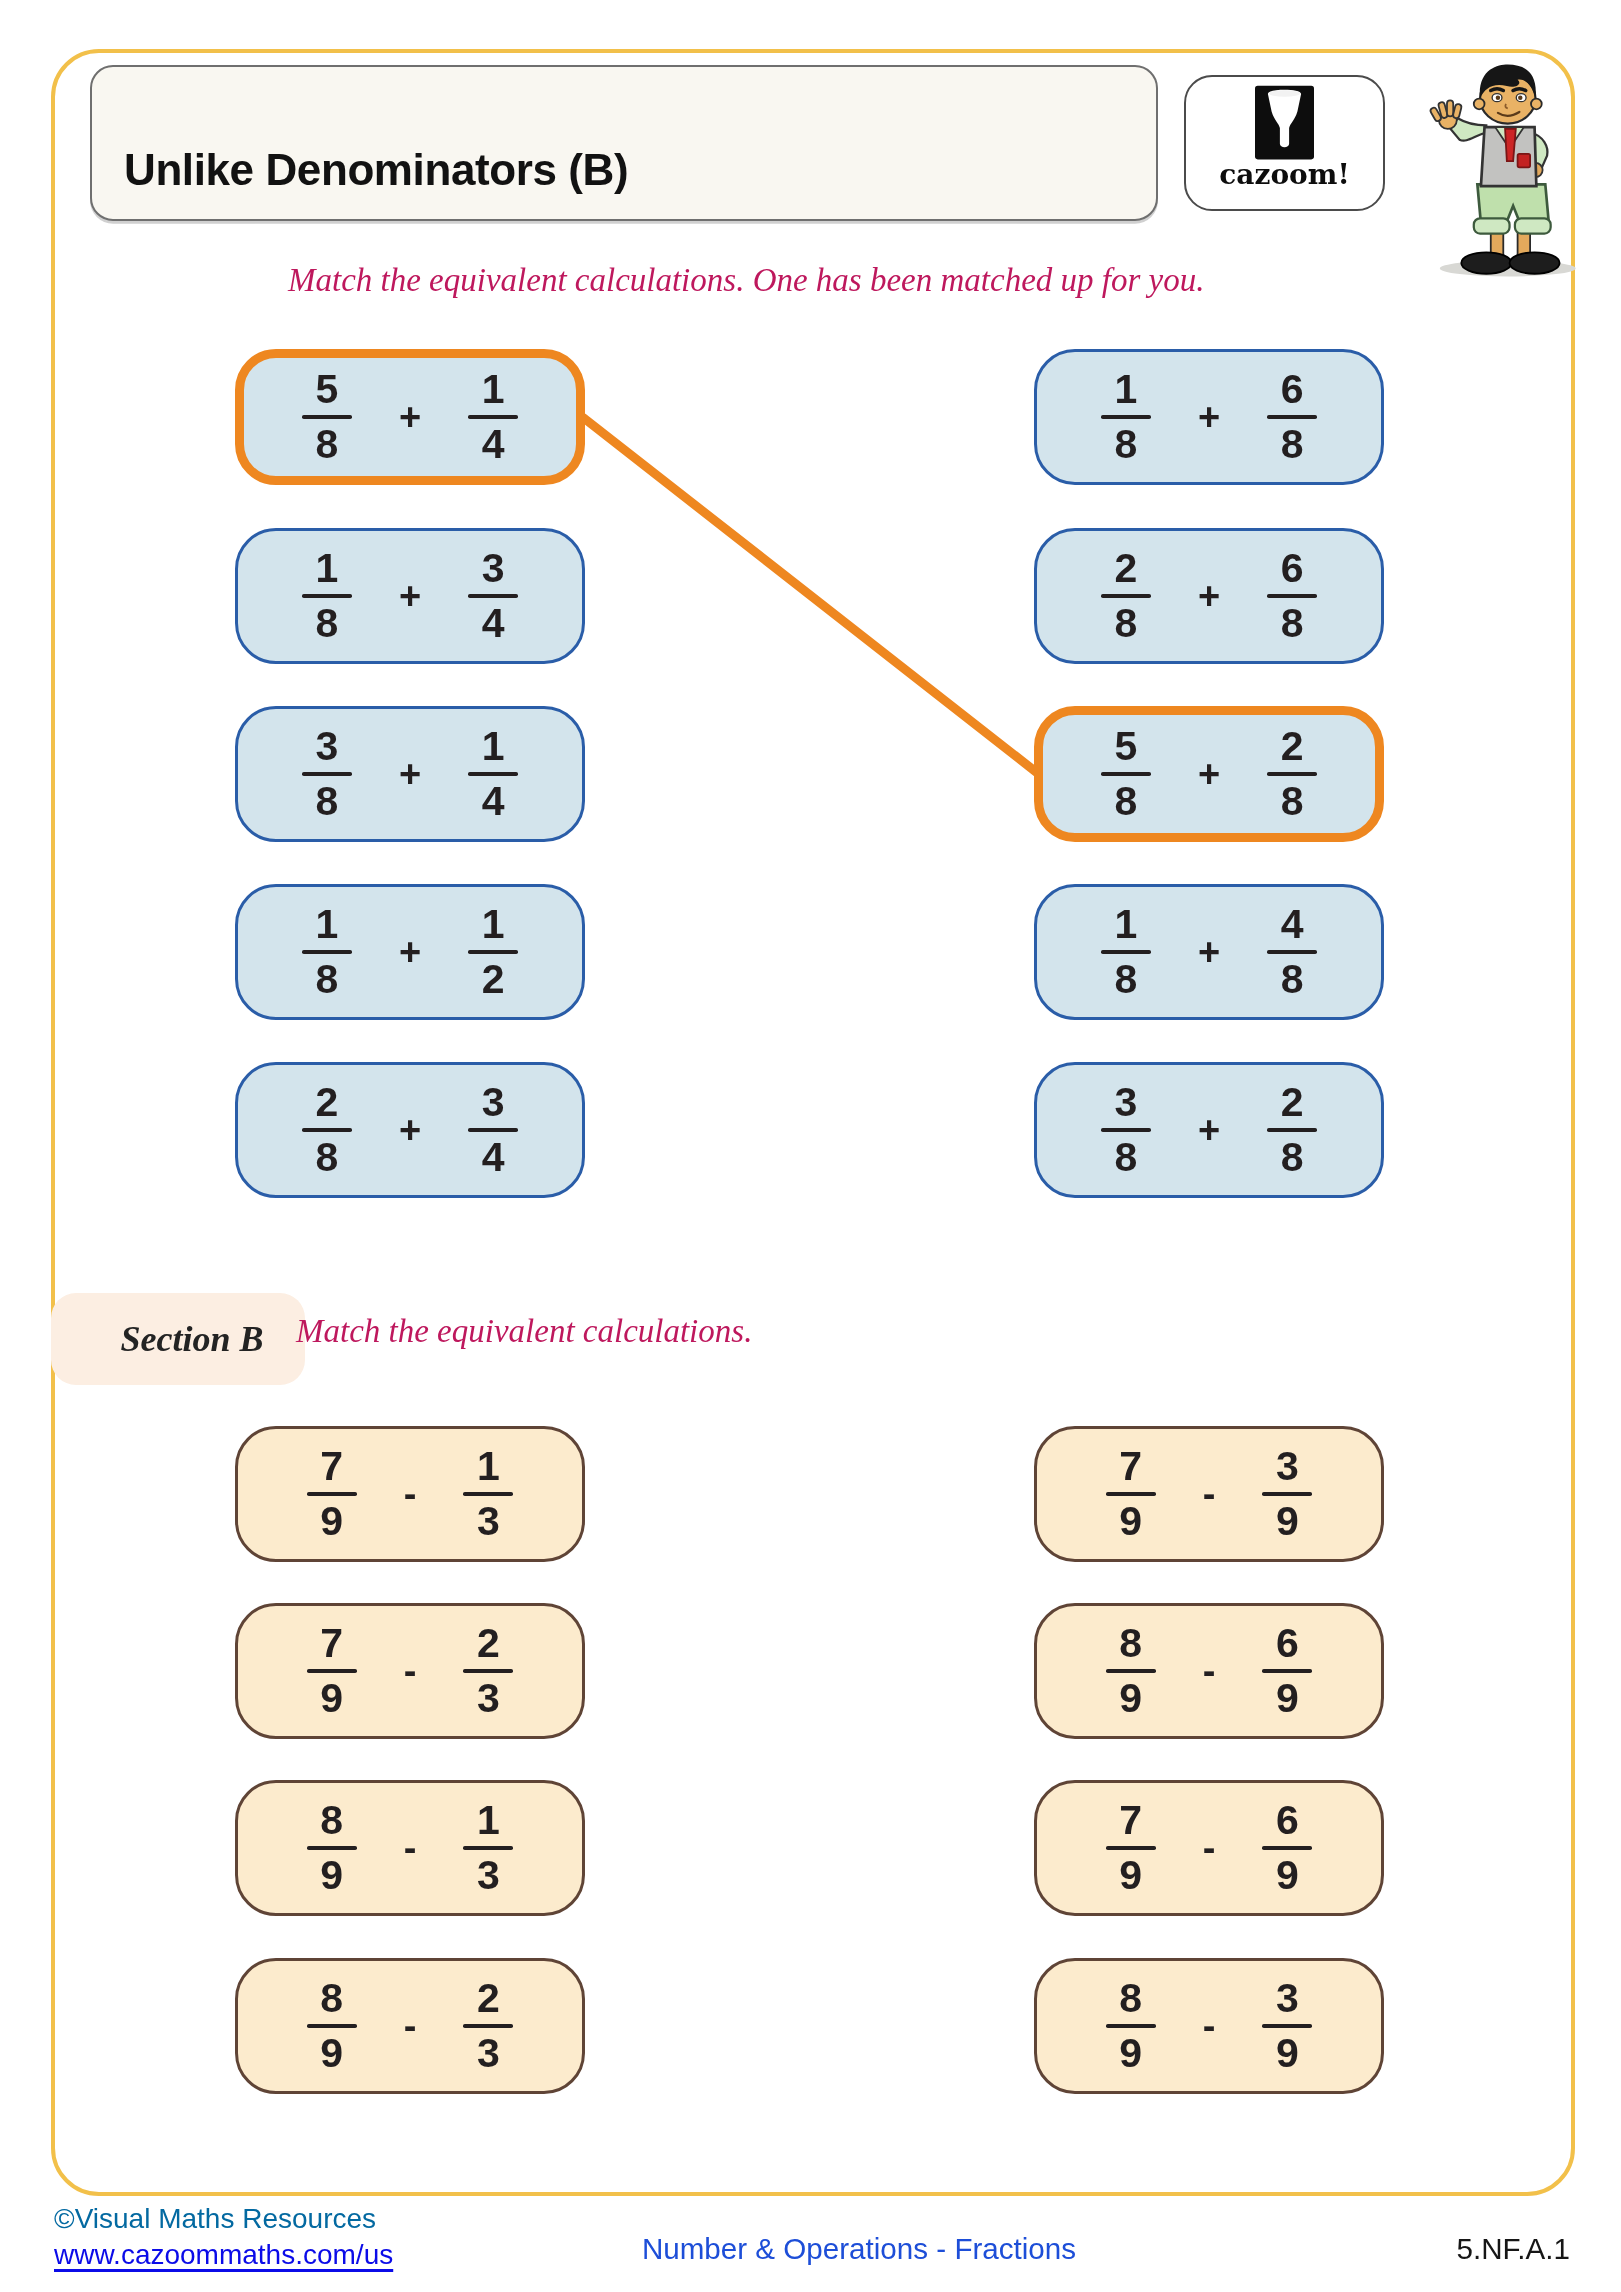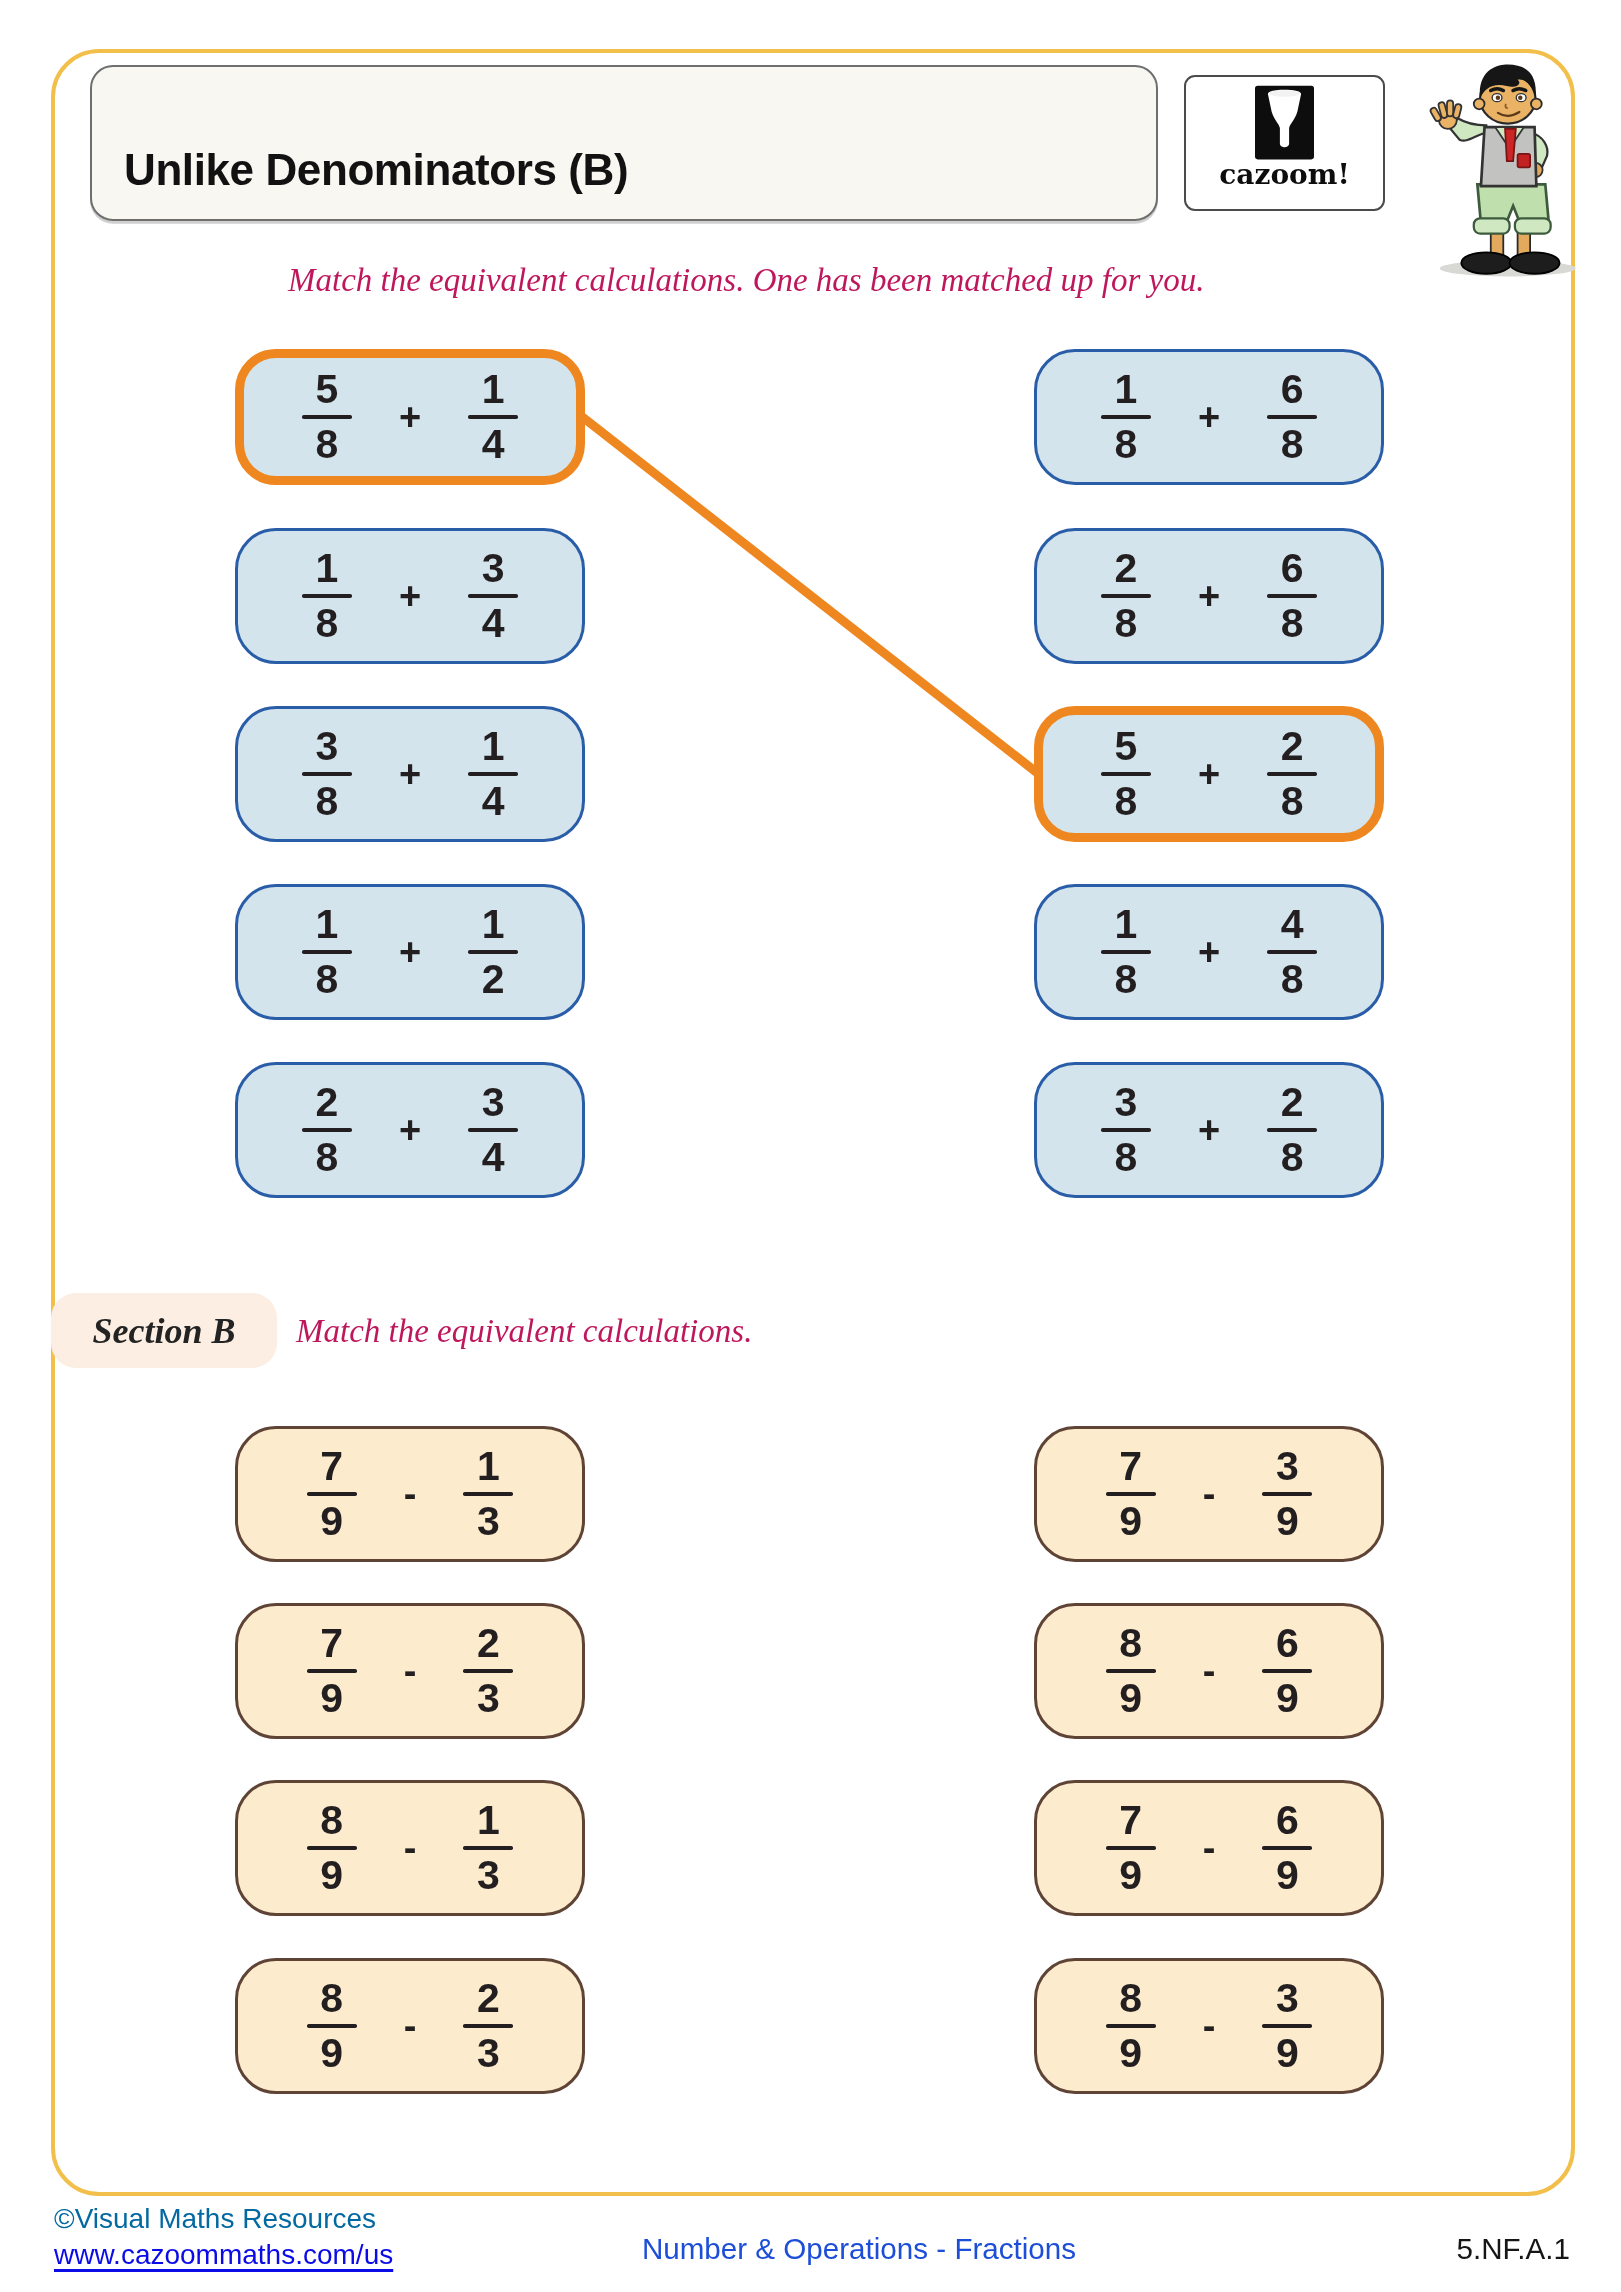--- a/index.html
+++ b/index.html
@@ -7,21 +7,21 @@
         font-family:"Liberation Sans",sans-serif;color:#231f20;}
   .outer-border{position:absolute;left:51px;top:49px;width:1516px;height:2139px;
         border:4.5px solid #F2C04A;border-radius:48px;background:transparent;}
   .title-box{position:absolute;left:90px;top:65px;width:1068px;height:156px;
         background:#F9F7F1;border:2.7px solid #6f6f6f;border-radius:23px;
         box-shadow:0 2.7px 0 rgba(120,120,120,.35);box-sizing:border-box;
         display:flex;align-items:center;}
   .title-text{padding-left:32px;font-weight:bold;font-size:44px;line-height:54px;
         color:#121212;letter-spacing:-0.4px;}
   .logo-box{position:absolute;left:1184px;top:75px;width:201px;height:136px;background:#ffffff;
-        border:2.7px solid #4b4b4b;border-radius:11px;box-sizing:border-box;
+        border:2.7px solid #4b4b4b;border-radius:28px;box-sizing:border-box;
         display:flex;flex-direction:column;align-items:center;justify-content:flex-start;}
   .logo-box svg{margin-top:8px;}
   .logo-text{font-family:"DejaVu Serif","Liberation Serif",serif;font-weight:bold;
         font-size:28px;color:#0d0d0d;margin-top:-1.8px;letter-spacing:0;}
   .mascot{position:absolute;left:1394px;top:61px;}
   .section-label{position:absolute;background:#FCEEE2;border-radius:25px;
         display:flex;align-items:center;justify-content:center;
         font-family:"Liberation Serif",serif;font-style:italic;font-weight:bold;
         font-size:36px;color:#232323;}
   .instruction{position:absolute;font-family:"Liberation Serif",serif;font-style:italic;
@@ -234,21 +234,21 @@
         <span>8</span>
       </span>
     <span class="op">+</span>
     <span class="fr">
         <span>2</span>
         <span class="bar"></span>
         <span>8</span>
       </span>
   </div>
 
-  <div class="section-label" style="left:51px;top:1293px;width:226px;height:75px;">
+  <div class="section-label" style="left:51px;top:1293px;width:226px;height:92px;padding-left:28px;">
     <span>Section B</span>
   </div>
   <div class="instruction" style="left:296px;top:1313px;">Match the equivalent calculations.</div>
 
   <div class="mbox cream" style="left:235px;top:1426px;">
     <span class="fr">
         <span>7</span>
         <span class="bar"></span>
         <span>9</span>
       </span>

